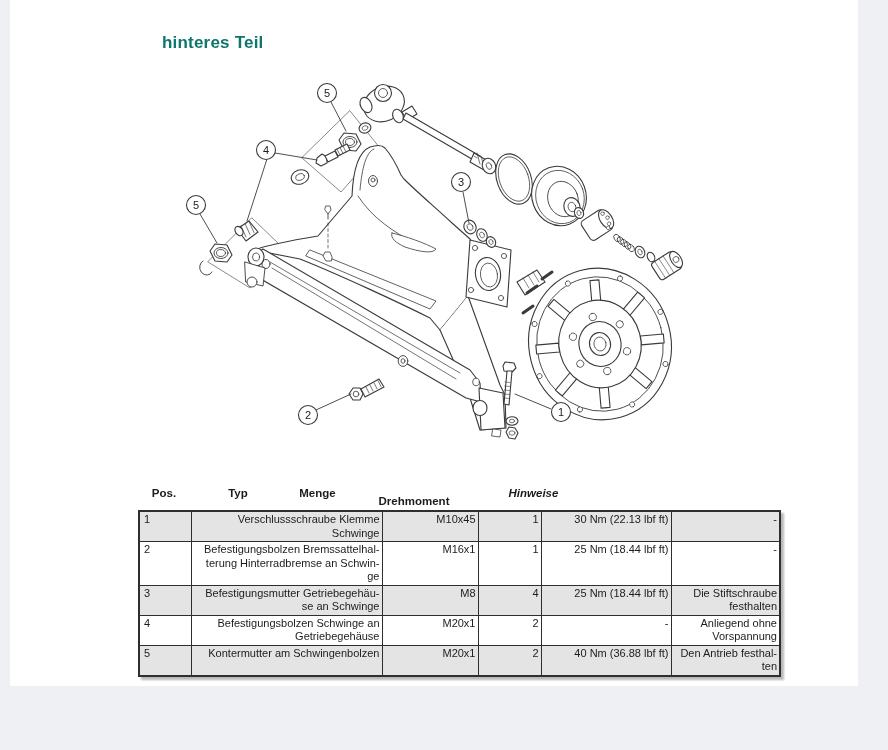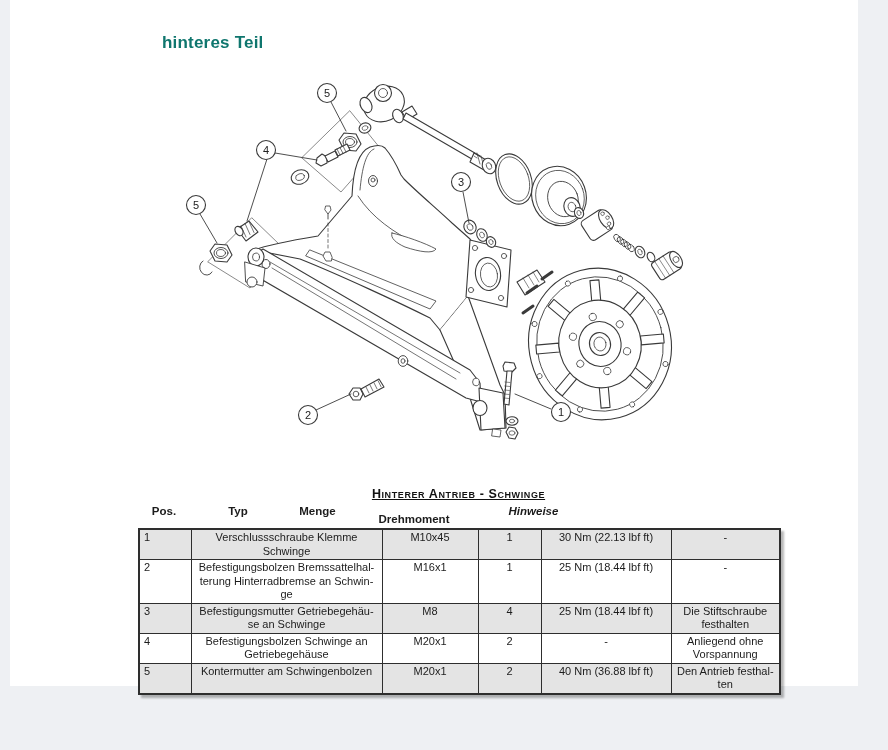--- a/index.html
+++ b/index.html
@@ -32,21 +32,21 @@
   .h-menge{width:63px;} .h-dreh{width:130px;margin-top:8px;} .h-hin{width:109px;font-style:italic;}
 
   table.spec{
     border-collapse:collapse;table-layout:fixed;width:641px;
     border:2px solid #2e2e2e;
     box-shadow:3px 3px 2px rgba(0,0,0,.28);
     font-size:11px;line-height:13.5px;
   }
   table.spec td{
     border:1px solid #2e2e2e;vertical-align:top;
-    padding:1px 2px;text-align:center;white-space:pre-line;
+    padding:1px 2px;text-align:right;white-space:pre-line;
     overflow:hidden;
   }
   table.spec td.pos{text-align:left;padding-left:4px;}
   tr.shaded td{background:#e4e4e4;}
   tr.plain td{background:#ffffff;}
 </style>
 </head>
 <body>
 
 <div class="paper"></div>
@@ -302,21 +302,20 @@
       </g>
       <g>
         <circle cx="561" cy="412" r="9.5" fill="#ffffff"></circle>
         <text x="561" y="416" text-anchor="middle" fill="#222" stroke="none">1</text>
       </g>
     </g>
   </g>
 </svg>
 
 <div class="table-block">
-  <div class="table-title">Hinterer Antrieb - Schwinge</div>
 
   <div class="hdr-row">
     <span class="h-pos">Pos.</span>
     <span class="h-typ">Typ</span>
     <span class="h-menge">Menge</span>
     <span class="h-dreh">Drehmoment</span>
     <span class="h-hin">Hinweise</span>
   </div>
 
   <table class="spec">

